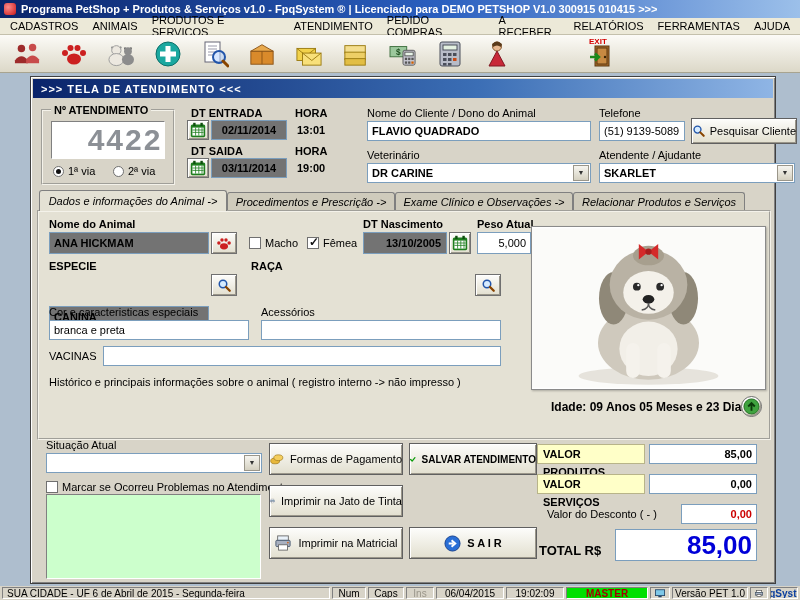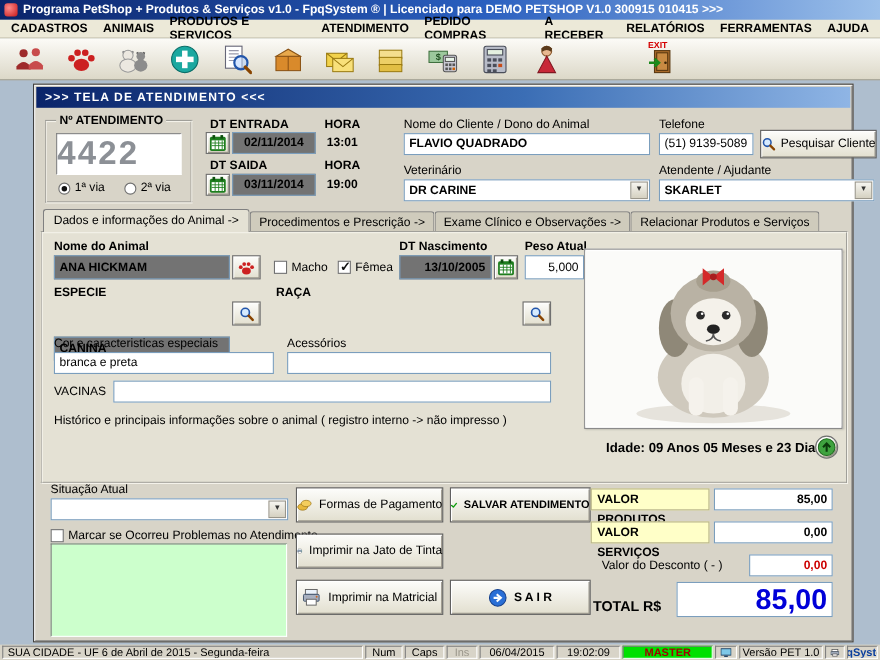--- a/index.html
+++ b/index.html
@@ -4,21 +4,21 @@
 <style>
   * { margin:0; padding:0; box-sizing:border-box; font-family:"Liberation Sans",sans-serif; }
   html,body { width:800px; height:600px; }
   .screen { position:relative; width:800px; height:600px; background:#AEBECE; overflow:hidden; font-size:11px; color:#000; }
 
   
   .titlebar { position:absolute; left:0; top:0; width:800px; height:18px;
     background:linear-gradient(to right,#0A246A,#2A5FBF 55%,#9CC0EA);
     color:#fff; font-weight:bold; display:flex; align-items:center; gap:5px; padding-left:4px; white-space:nowrap; overflow:hidden; }
   .app-icon { width:12px; height:12px; border-radius:3px; background:radial-gradient(circle at 35% 35%,#FF8A8A,#C81818); flex:0 0 auto; }
-  .menubar { position:absolute; left:0; top:18px; width:800px; height:17px; background:#ECE9D8; border-bottom:1px solid #C4C0AC; display:flex; align-items:center; padding:0 3px; font-weight:bold; }
+  .menubar { position:absolute; left:0; top:18px; width:800px; height:17px; background:#ECE9D8; border-bottom:1px solid #C4C0AC; display:flex; align-items:center; padding:0 3px; font-weight:normal; }
   .menubar span { padding:2px 7px; cursor:default; }
   .toolbar { position:absolute; left:0; top:35px; width:800px; height:38px;
     background:linear-gradient(#FCFBF7,#DCD8C8); border-bottom:1px solid #A8A490;
     display:flex; align-items:center; gap:9px; padding:0 8px; }
   .tool { width:38px; height:32px; display:flex; align-items:center; justify-content:center; position:relative; }
   .tool svg { display:block; }
   .tool-exit { margin-left:58px; }
   .exit-word { position:absolute; top:-1px; left:6px; color:#D40000; font-size:8px; font-weight:bold; }
 
   
@@ -49,38 +49,38 @@
 
   .radio { position:absolute; display:flex; align-items:center; gap:4px; }
   .radio .dot { width:11px; height:11px; border-radius:50%; background:#fff; border:1px solid #707070; position:relative; }
   .radio.sel .dot::after { content:""; position:absolute; left:2px; top:2px; width:5px; height:5px; border-radius:50%; background:#111; }
   .check { position:absolute; display:flex; align-items:center; gap:4px; }
   .check .box { width:12px; height:12px; background:#fff; border:1px solid #707070; position:relative; }
   .check.on .box::after { content:"✓"; position:absolute; left:1px; top:-3px; font-size:12px; font-weight:bold; color:#111; }
 
   .tabs { position:absolute; left:6px; top:113px; width:734px; height:20px; }
   .tab { position:absolute; top:2px; height:18px; background:#CFCBBC; border:1px solid #808080; border-bottom:none;
-    border-radius:3px 3px 0 0; display:flex; align-items:center; justify-content:center; padding:0 6px; white-space:nowrap; }
+    border-radius:3px 3px 0 0; display:flex; align-items:center; justify-content:center; padding:0 6px; white-space:nowrap;font-style:italic; }
   .tab.active { top:0; height:21px; background:#E4E1D4; z-index:3; }
   .tabpanel { position:absolute; left:6px; top:133px; width:734px; height:230px; background:#E4E1D4; border:2px groove #F4F2EA; z-index:2; }
 
   .photo { position:absolute; left:492px; top:14px; width:235px; height:164px; background:#fff; border:1px solid #8A8A8A; box-shadow:1px 1px 2px rgba(0,0,0,.25); }
   .memo { position:absolute; left:15px; top:417px; width:215px; height:85px; background:#CCFFCC; }
 
   .totlabel { position:absolute; background:#FFFFC8; border:1px solid #B8B489; height:20px; line-height:18px; padding:0 5px; font-weight:bold; }
   .totval { text-align:right; font-weight:bold; }
   .red { color:#CC0000; }
   .total-big { font-size:26px; line-height:30px; color:#0000D8; font-weight:bold; text-align:right; }
 
   .status { position:absolute; left:0; top:586px; width:800px; height:14px; background:#D8D4C8; display:flex; gap:2px; padding:1px 2px; }
   .spanel { border:1px solid; border-color:#808080 #FFF #FFF #808080; display:flex; align-items:center; padding:0 4px; font-size:10px; white-space:nowrap; overflow:hidden; }
   .green { background:#00E000; color:#A00000; font-weight:bold; justify-content:center; }
   .gray { color:#9A968A; }
 
-  .num-big { font-size:30px; font-weight:bold; color:#8C9096; letter-spacing:2px; text-align:left; line-height:36px; }
+  .num-big { font-size:30px; font-weight:bold; color:#8C9096; letter-spacing:2px; text-align:center; line-height:36px;padding-left:34px; }
 </style>
 </head>
 <body>
 
 <div class="screen">
 
   <div class="titlebar">
     <span class="app-icon"></span>
     <span>Programa PetShop + Produtos &amp; Serviços v1.0 - FpqSystem ® | Licenciado para DEMO PETSHOP V1.0 300915 010415 &gt;&gt;&gt;</span>
   </div>

